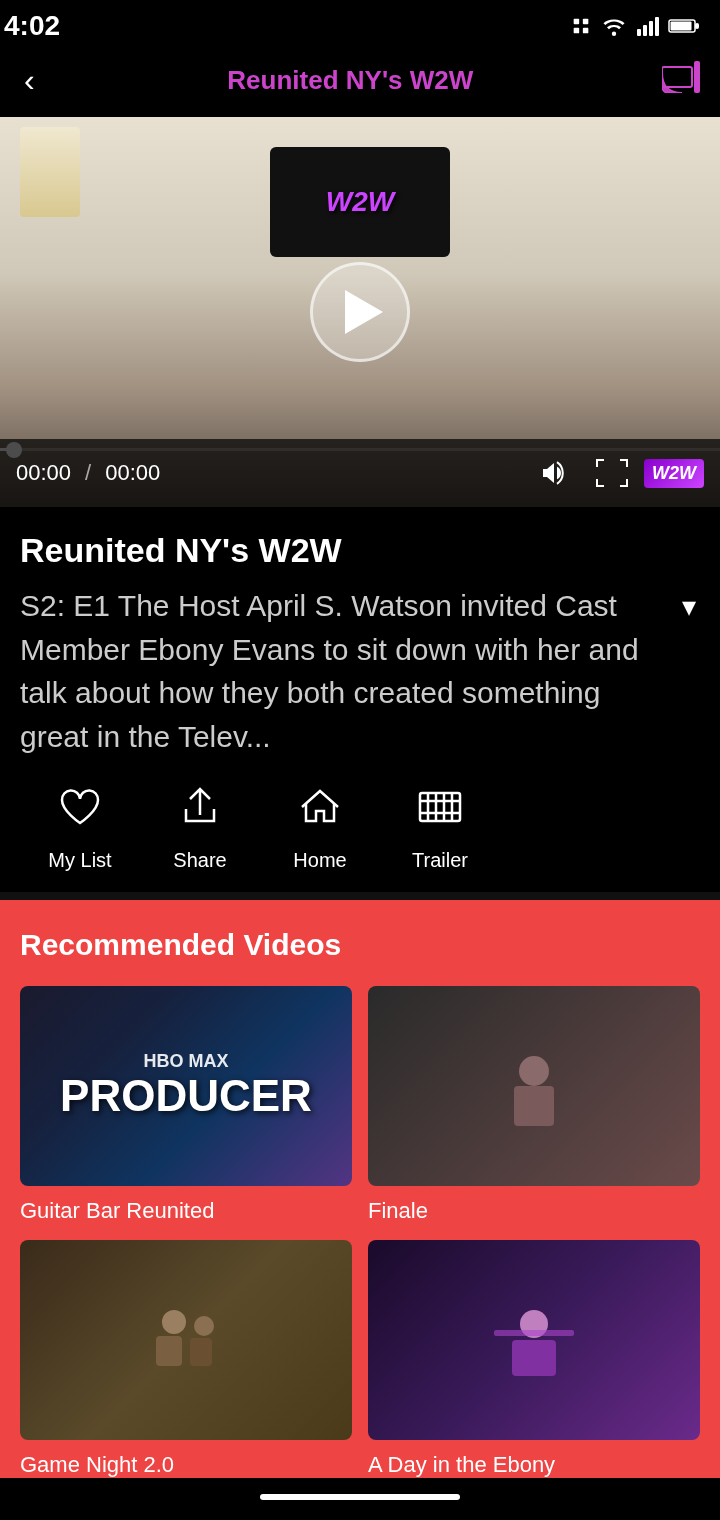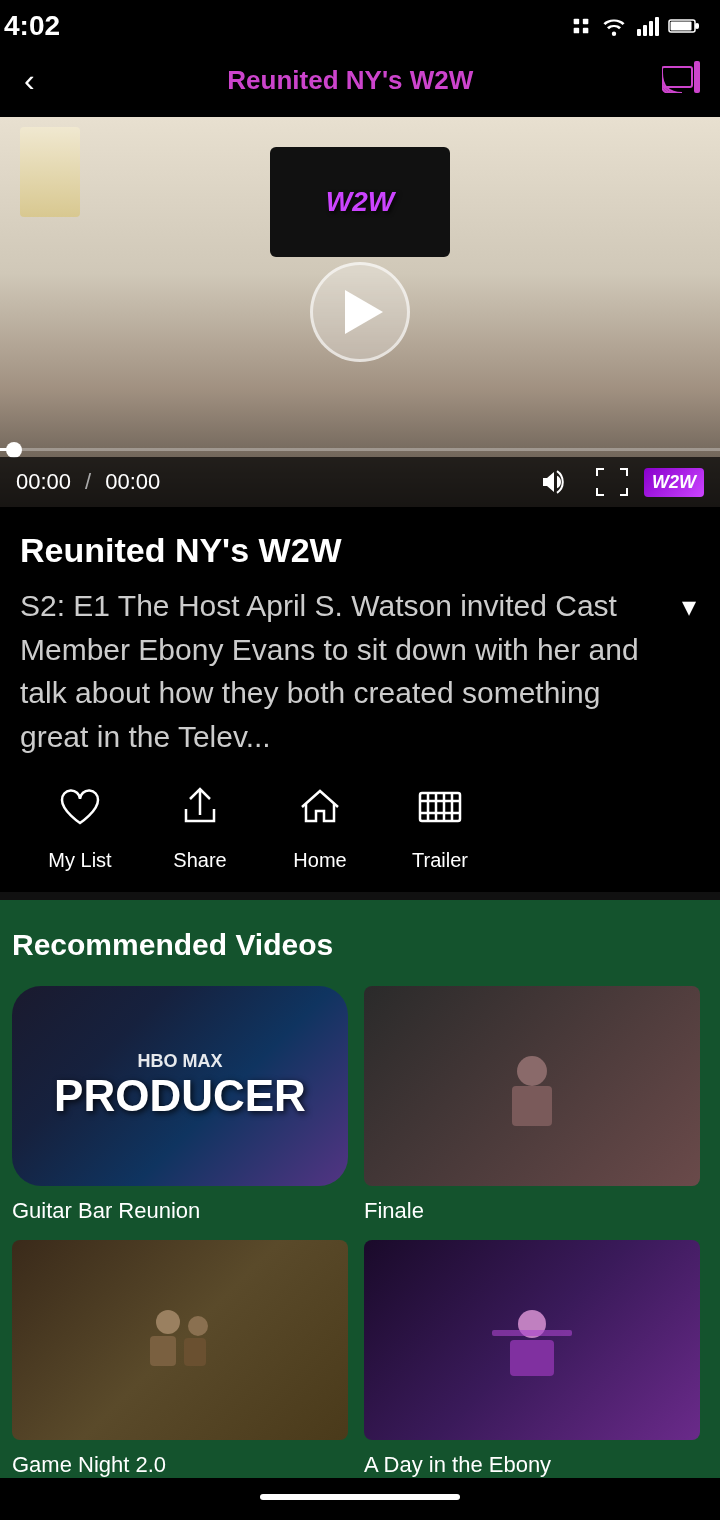--- a/index.html
+++ b/index.html
@@ -143,21 +143,21 @@
       border-radius: 50%;
       background: #fff;
       transform: translateX(-50%);
     }
     
     .video-controls {
       position: absolute;
       bottom: 0;
       left: 0;
       right: 0;
-      height: 50px;
+      height: 68px;
       background: rgba(0,0,0,0.7);
       display: flex;
       align-items: center;
       padding: 0 16px;
       gap: 10px;
       margin-top: 43px;
     }
     .time-display {
       font-size: 22px;
       color: #fff;
@@ -250,22 +250,22 @@
 
     
     .divider {
       height: 8px;
       background: #111;
       margin: 0;
     }
 
     
     .recommended-section {
-      background: #14532d;
-      padding: 28px 20px 0 12px;
+      background: #ef4444;
+      padding: 28px 20px 0 20px;
     }
     .section-title {
       font-size: 30px;
       font-weight: 700;
       color: #fff;
       margin-bottom: 24px;
     }
     .video-grid {
       display: grid;
       grid-template-columns: 1fr 1fr;
@@ -282,21 +282,20 @@
       margin-bottom: 12px;
       position: relative;
     }
     .thumb-bg-1 {
       width: 100%;
       height: 100%;
       background: linear-gradient(135deg, #1a1a2e 0%, #16213e 30%, #0f3460 60%, #533483 100%);
       display: flex;
       align-items: center;
       justify-content: center;
-      border-radius: 29px;
     }
     .thumb-text-overlay {
       text-align: center;
       padding: 10px;
     }
     .hbo-label {
       font-size: 18px;
       font-weight: 900;
       color: rgba(255,255,255,0.9);
       display: block;
@@ -548,21 +547,21 @@
 
     <div class="video-card">
       <div class="video-thumb">
         <div class="thumb-bg-1">
           <div class="thumb-text-overlay">
             <span class="hbo-label">HBO MAX</span>
             <span class="prod-label">PRODUCER</span>
           </div>
         </div>
       </div>
-      <span class="video-card-title">Guitar Bar Reunion</span>
+      <span class="video-card-title">Guitar Bar Reunited</span>
     </div>
 
     <div class="video-card">
       <div class="video-thumb">
         <div class="thumb-bg-2">
 
           <svg width="80" height="80" viewBox="0 0 80 80">
             <circle cx="40" cy="25" r="15" fill="#8a6a6a"></circle>
             <rect x="20" y="40" width="40" height="40" rx="4" fill="#7a5a5a"></rect>
           </svg>

